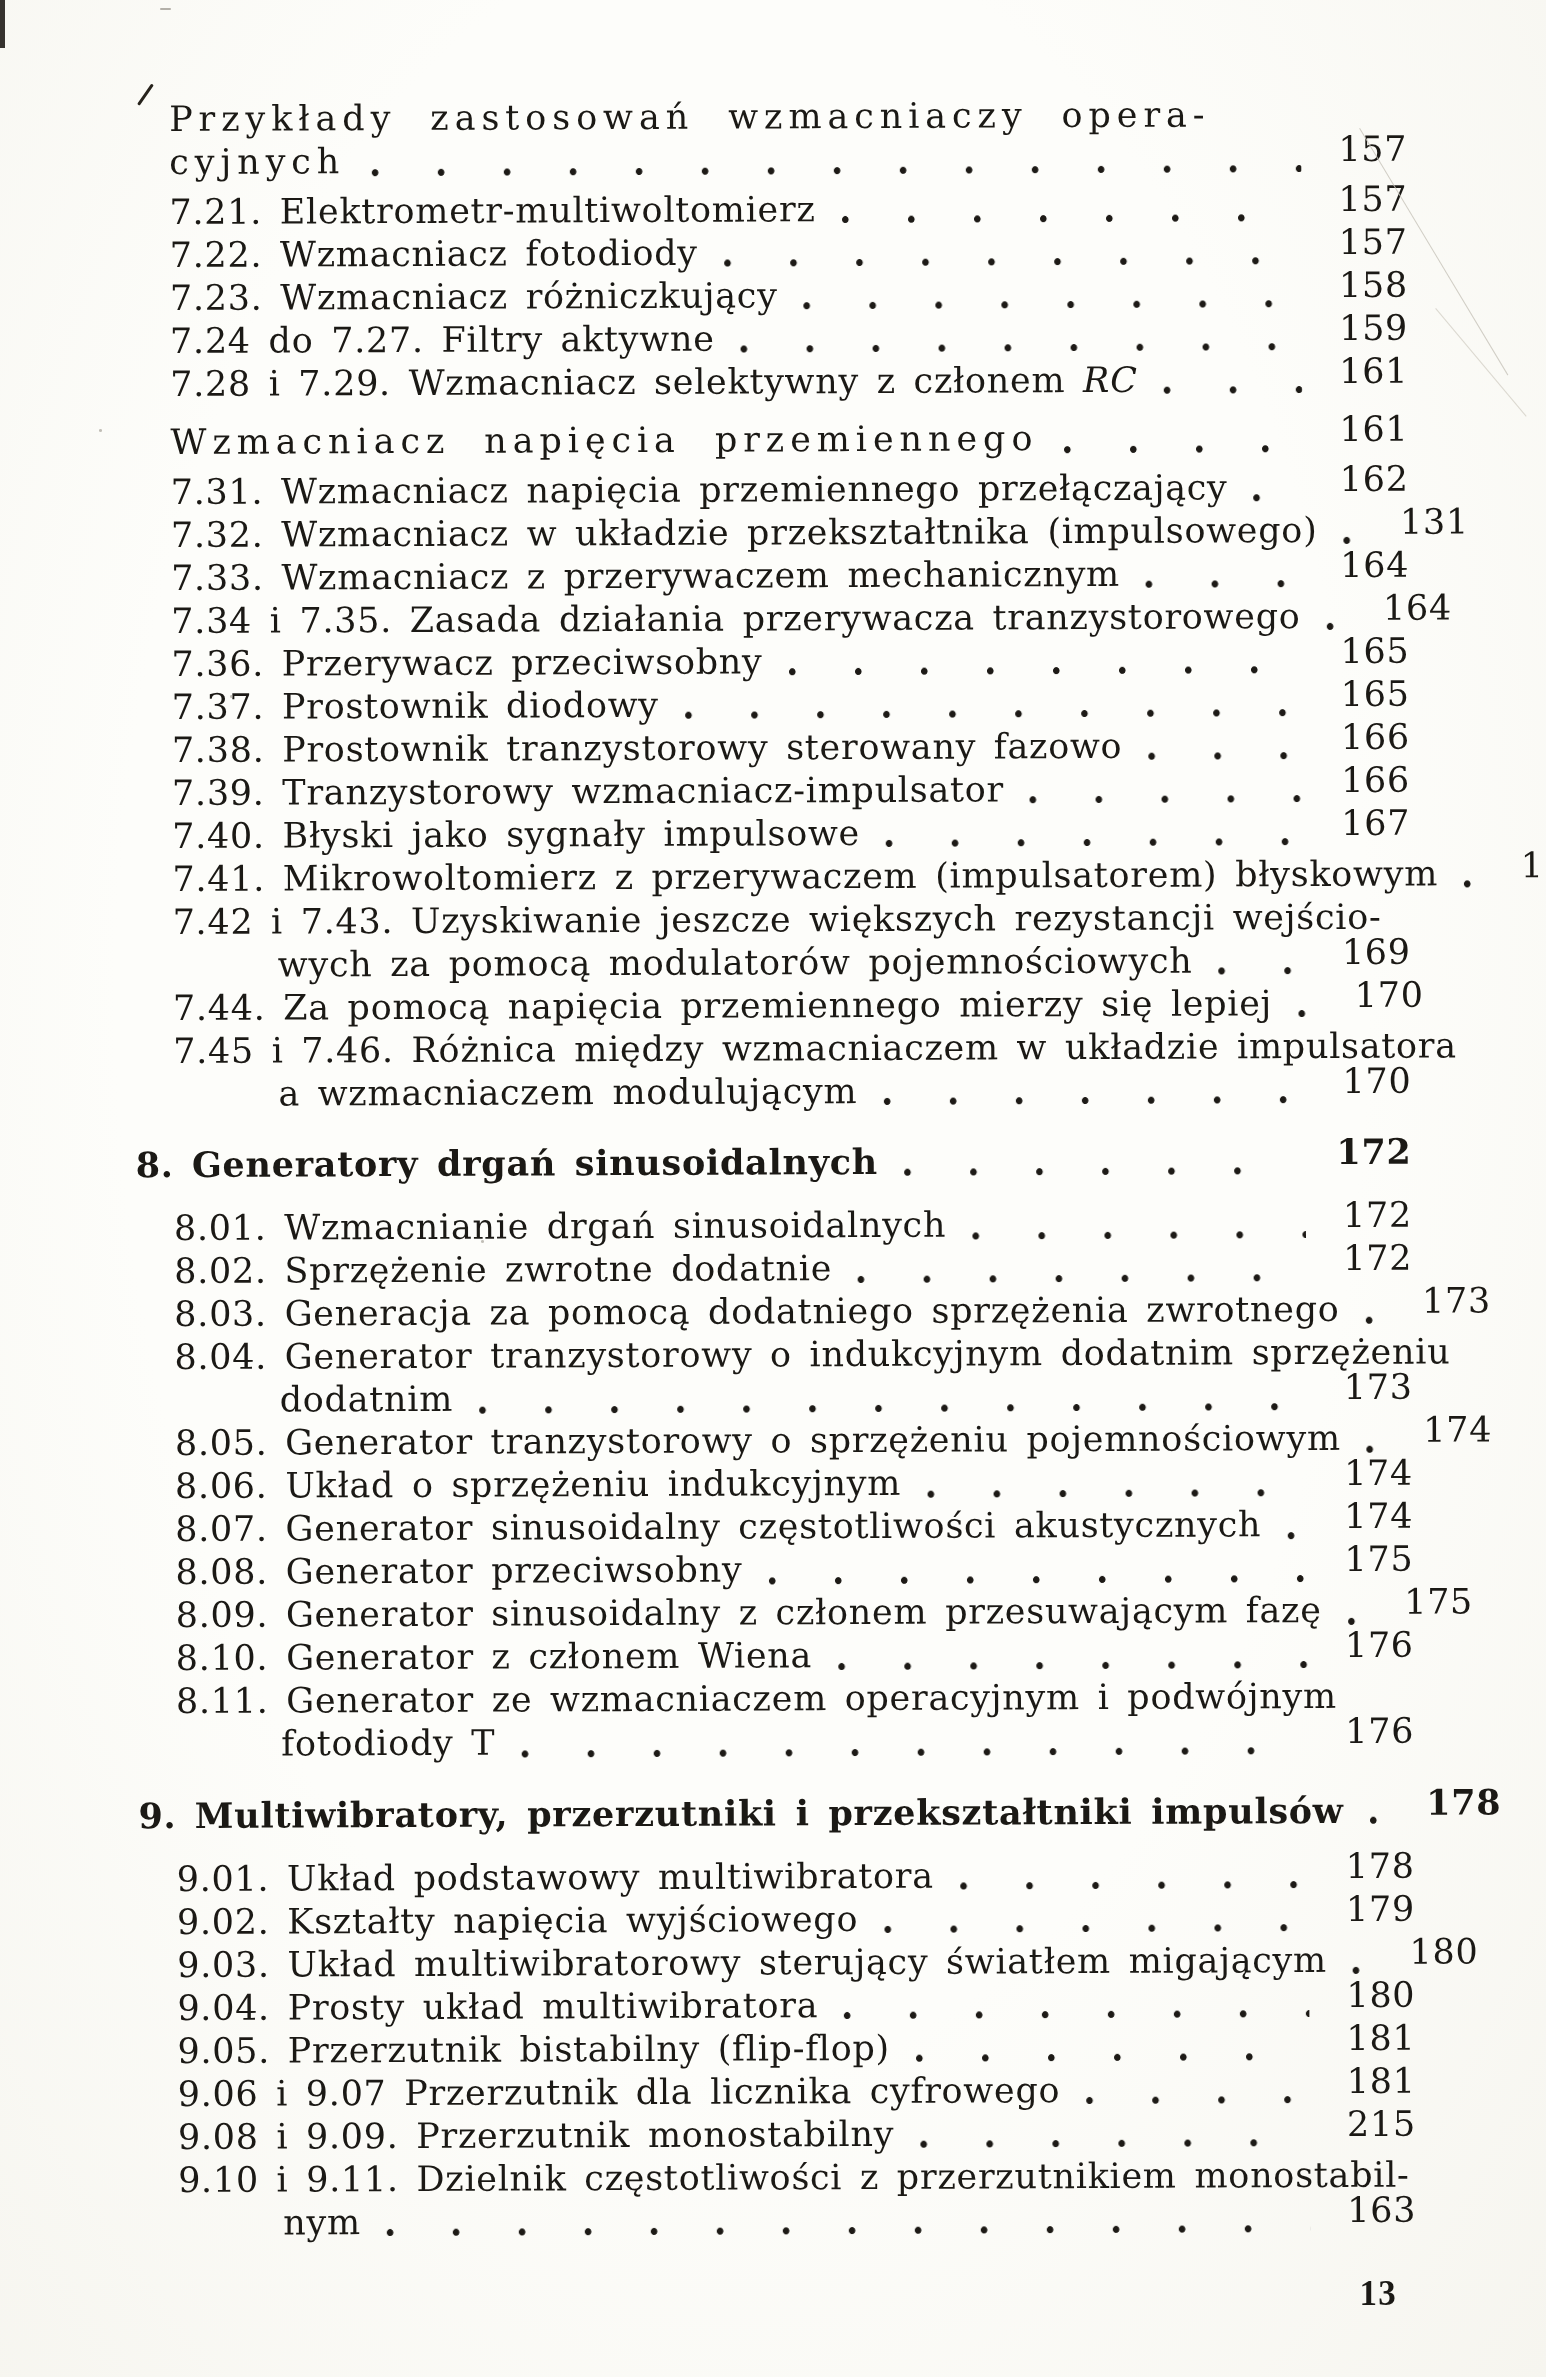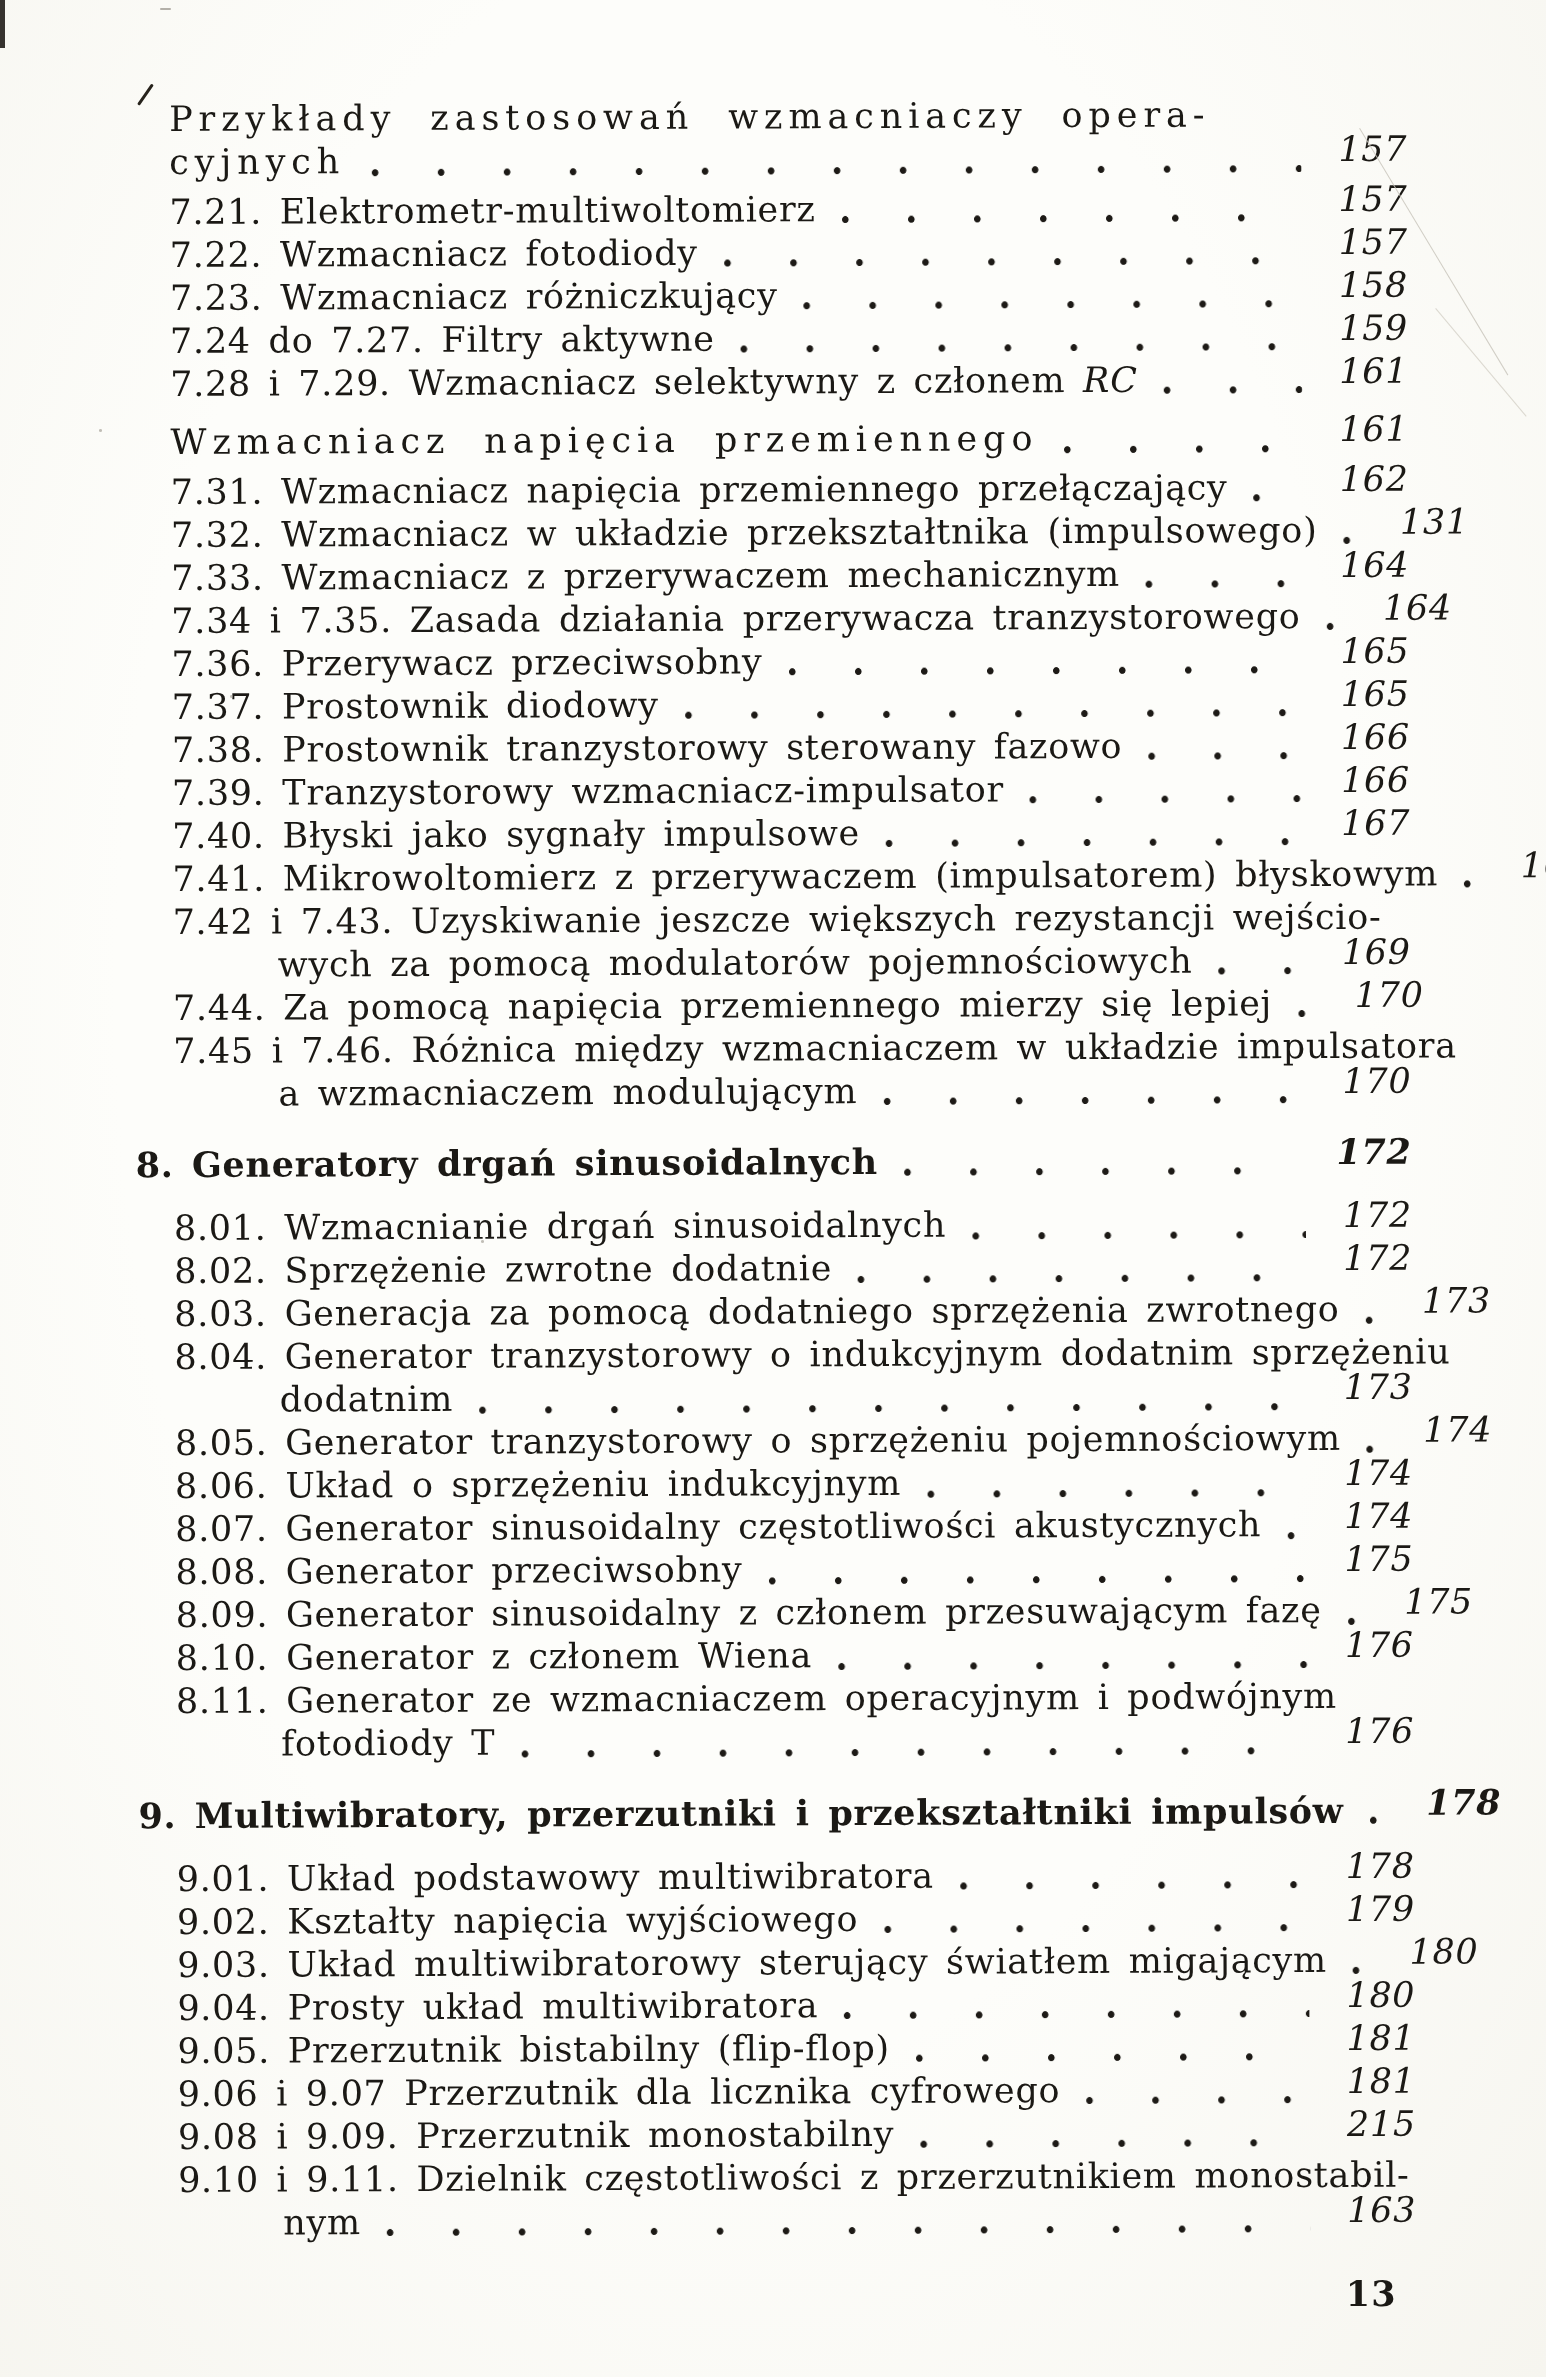--- a/index.html
+++ b/index.html
@@ -40,26 +40,26 @@
     flex:1 1 26px;min-width:26px;
     margin-left:19.6px;margin-right:37px;
     background-image:radial-gradient(circle at 3.3px 3.3px, #1d1a16 2.9px, rgba(29,26,22,0) 3.6px);
     background-size:66px 6.5px;
     background-repeat:repeat-x;
     background-position:6.5px calc(100% - 7.9px);
   }
   .pg{
     flex:0 0 auto;min-width:63px;text-align:center;
     transform:translateY(-7.9px);
-    font-style:italic;
   }
   .folio{
     position:absolute;top:2274px;right:149px;
     font-size:35px;font-weight:bold;line-height:39px;
     letter-spacing:1.3px;
+    font-family:Liberation Serif, serif;
   }
   
   .art{position:absolute;}
   .art-corner{top:0;left:0;width:5.2px;height:48px;background:#201d19;opacity:.9;}
   .art-slash{top:82px;left:144px;width:2.6px;height:25px;background:#27231c;transform:rotate(35deg);border-radius:1.3px;}
   .art-dash{top:7.9px;left:160px;width:10.5px;height:2.6px;background:#8d8980;opacity:.65;border-radius:1.3px;}
   .art-crease1{top:128px;left:1360px;width:288px;height:1.3px;background:#c9c5bc;opacity:.85;transform:rotate(59deg);transform-origin:0 0;}
   .art-crease2{top:308px;left:1436px;width:141px;height:1.3px;background:#d3cfc6;opacity:.8;transform:rotate(50deg);transform-origin:0 0;}
   .speck{width:3.3px;height:2.6px;background:#9a958b;border-radius:50%;opacity:.6;}
 </style>

